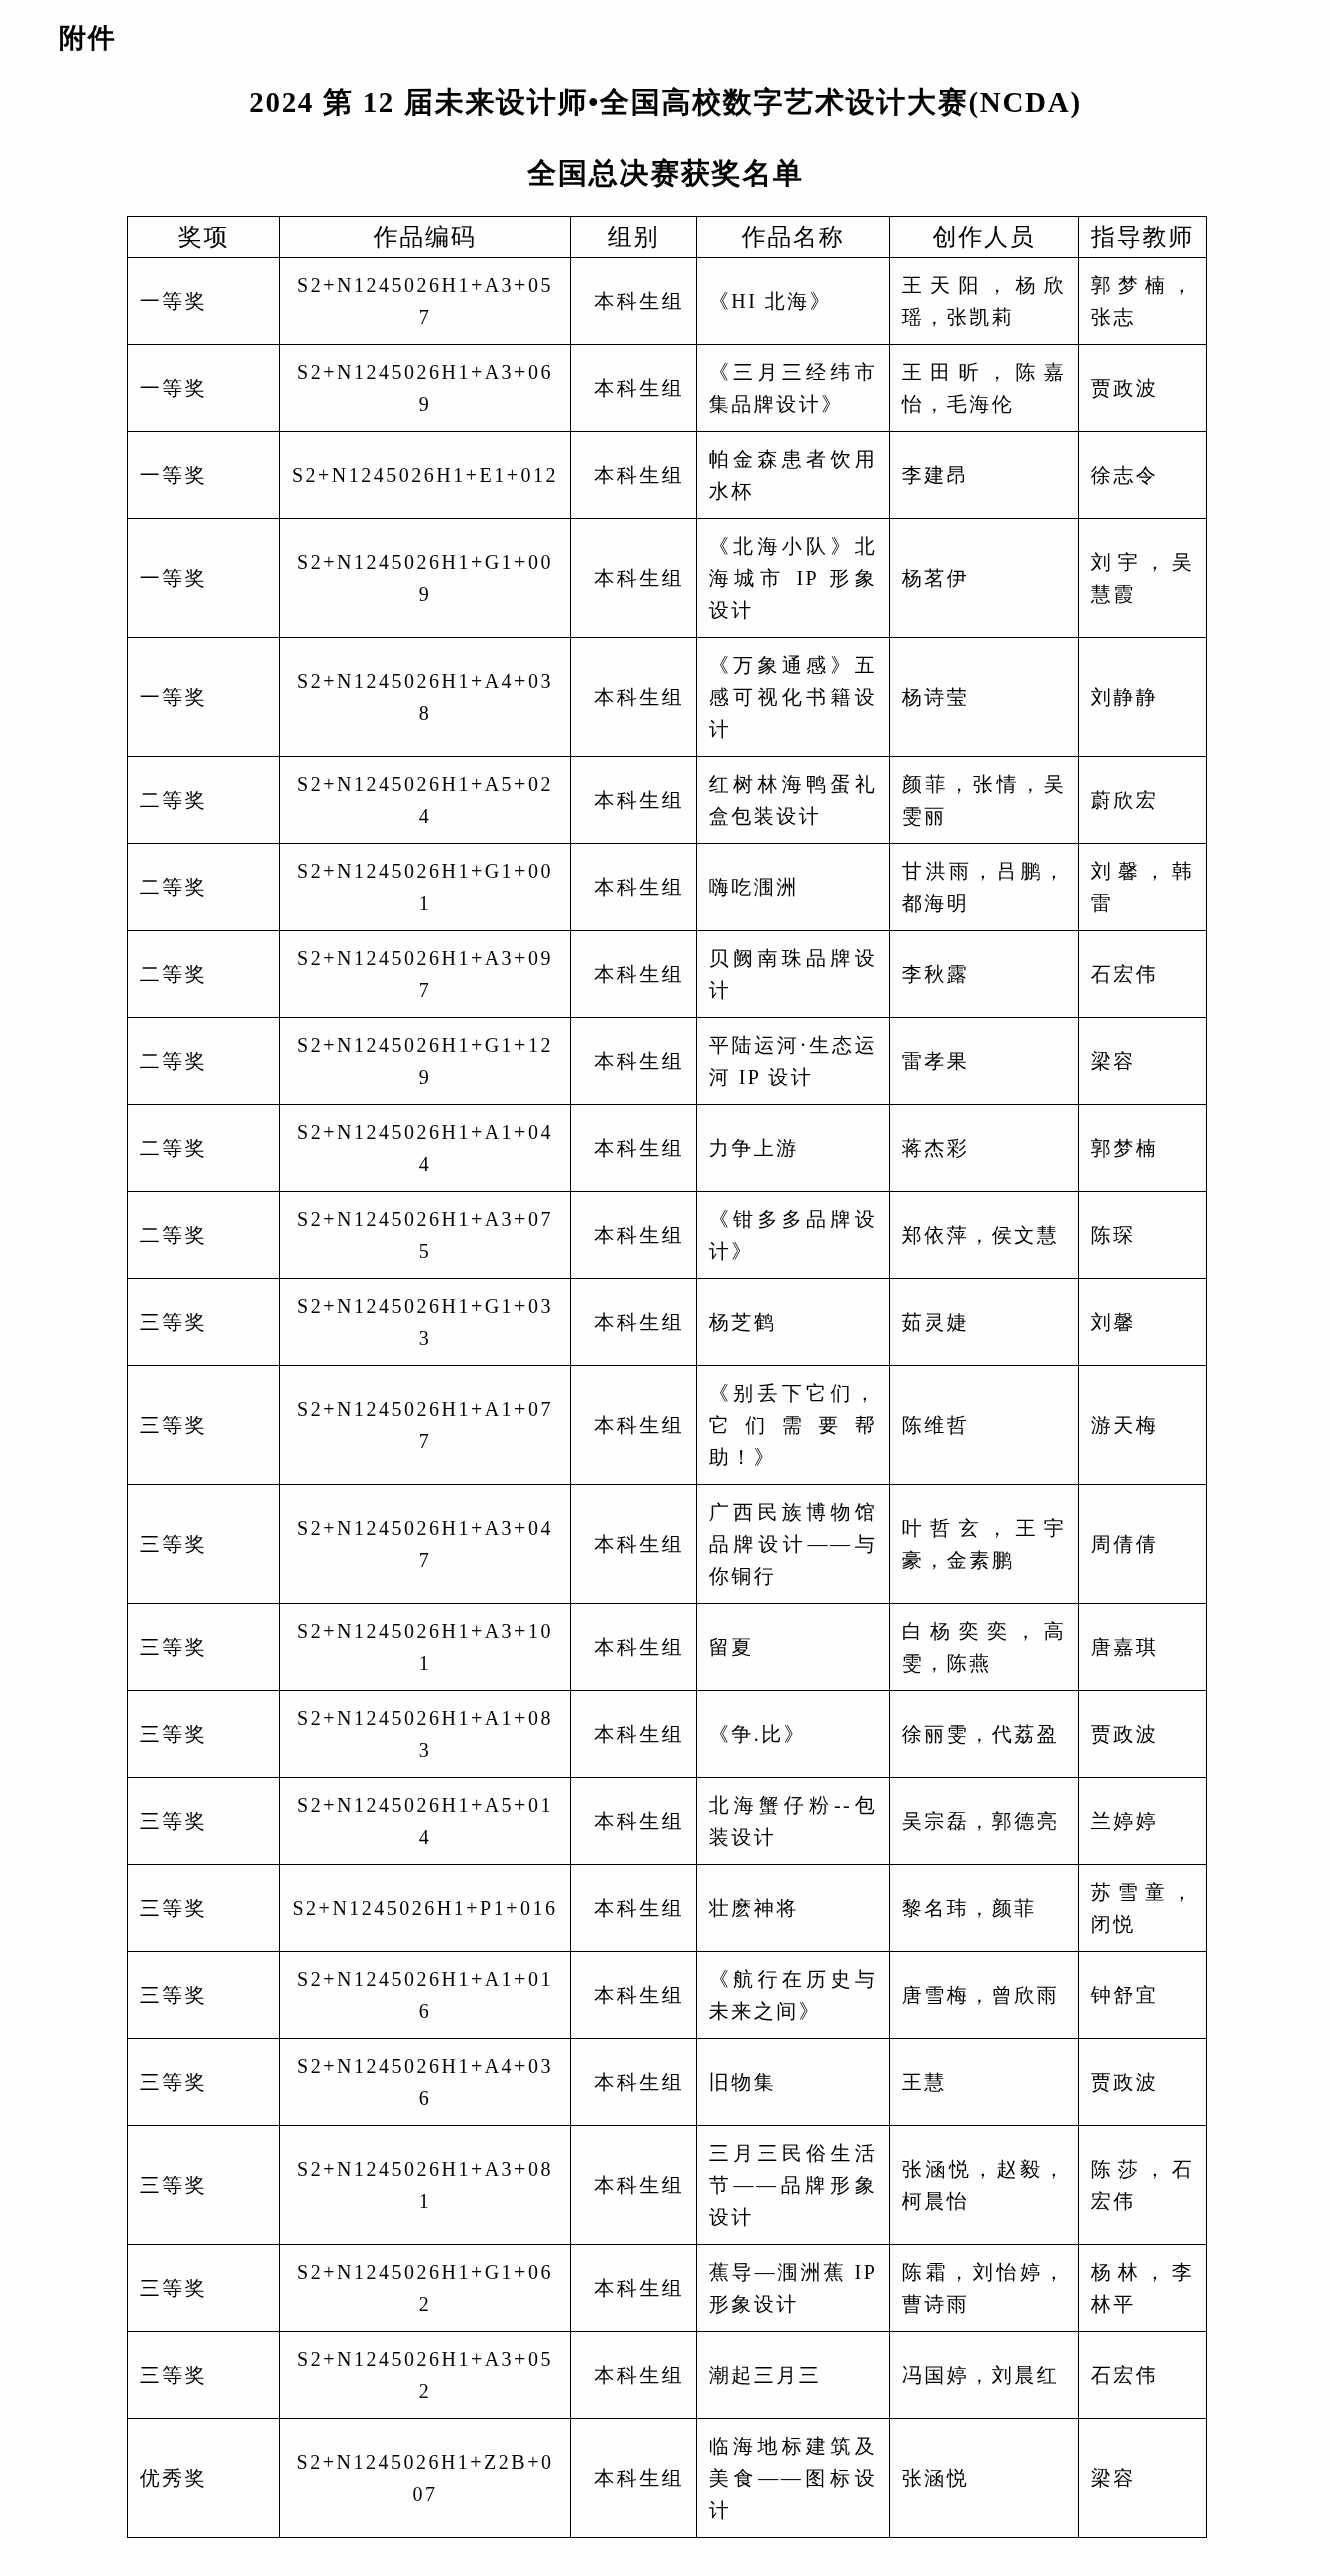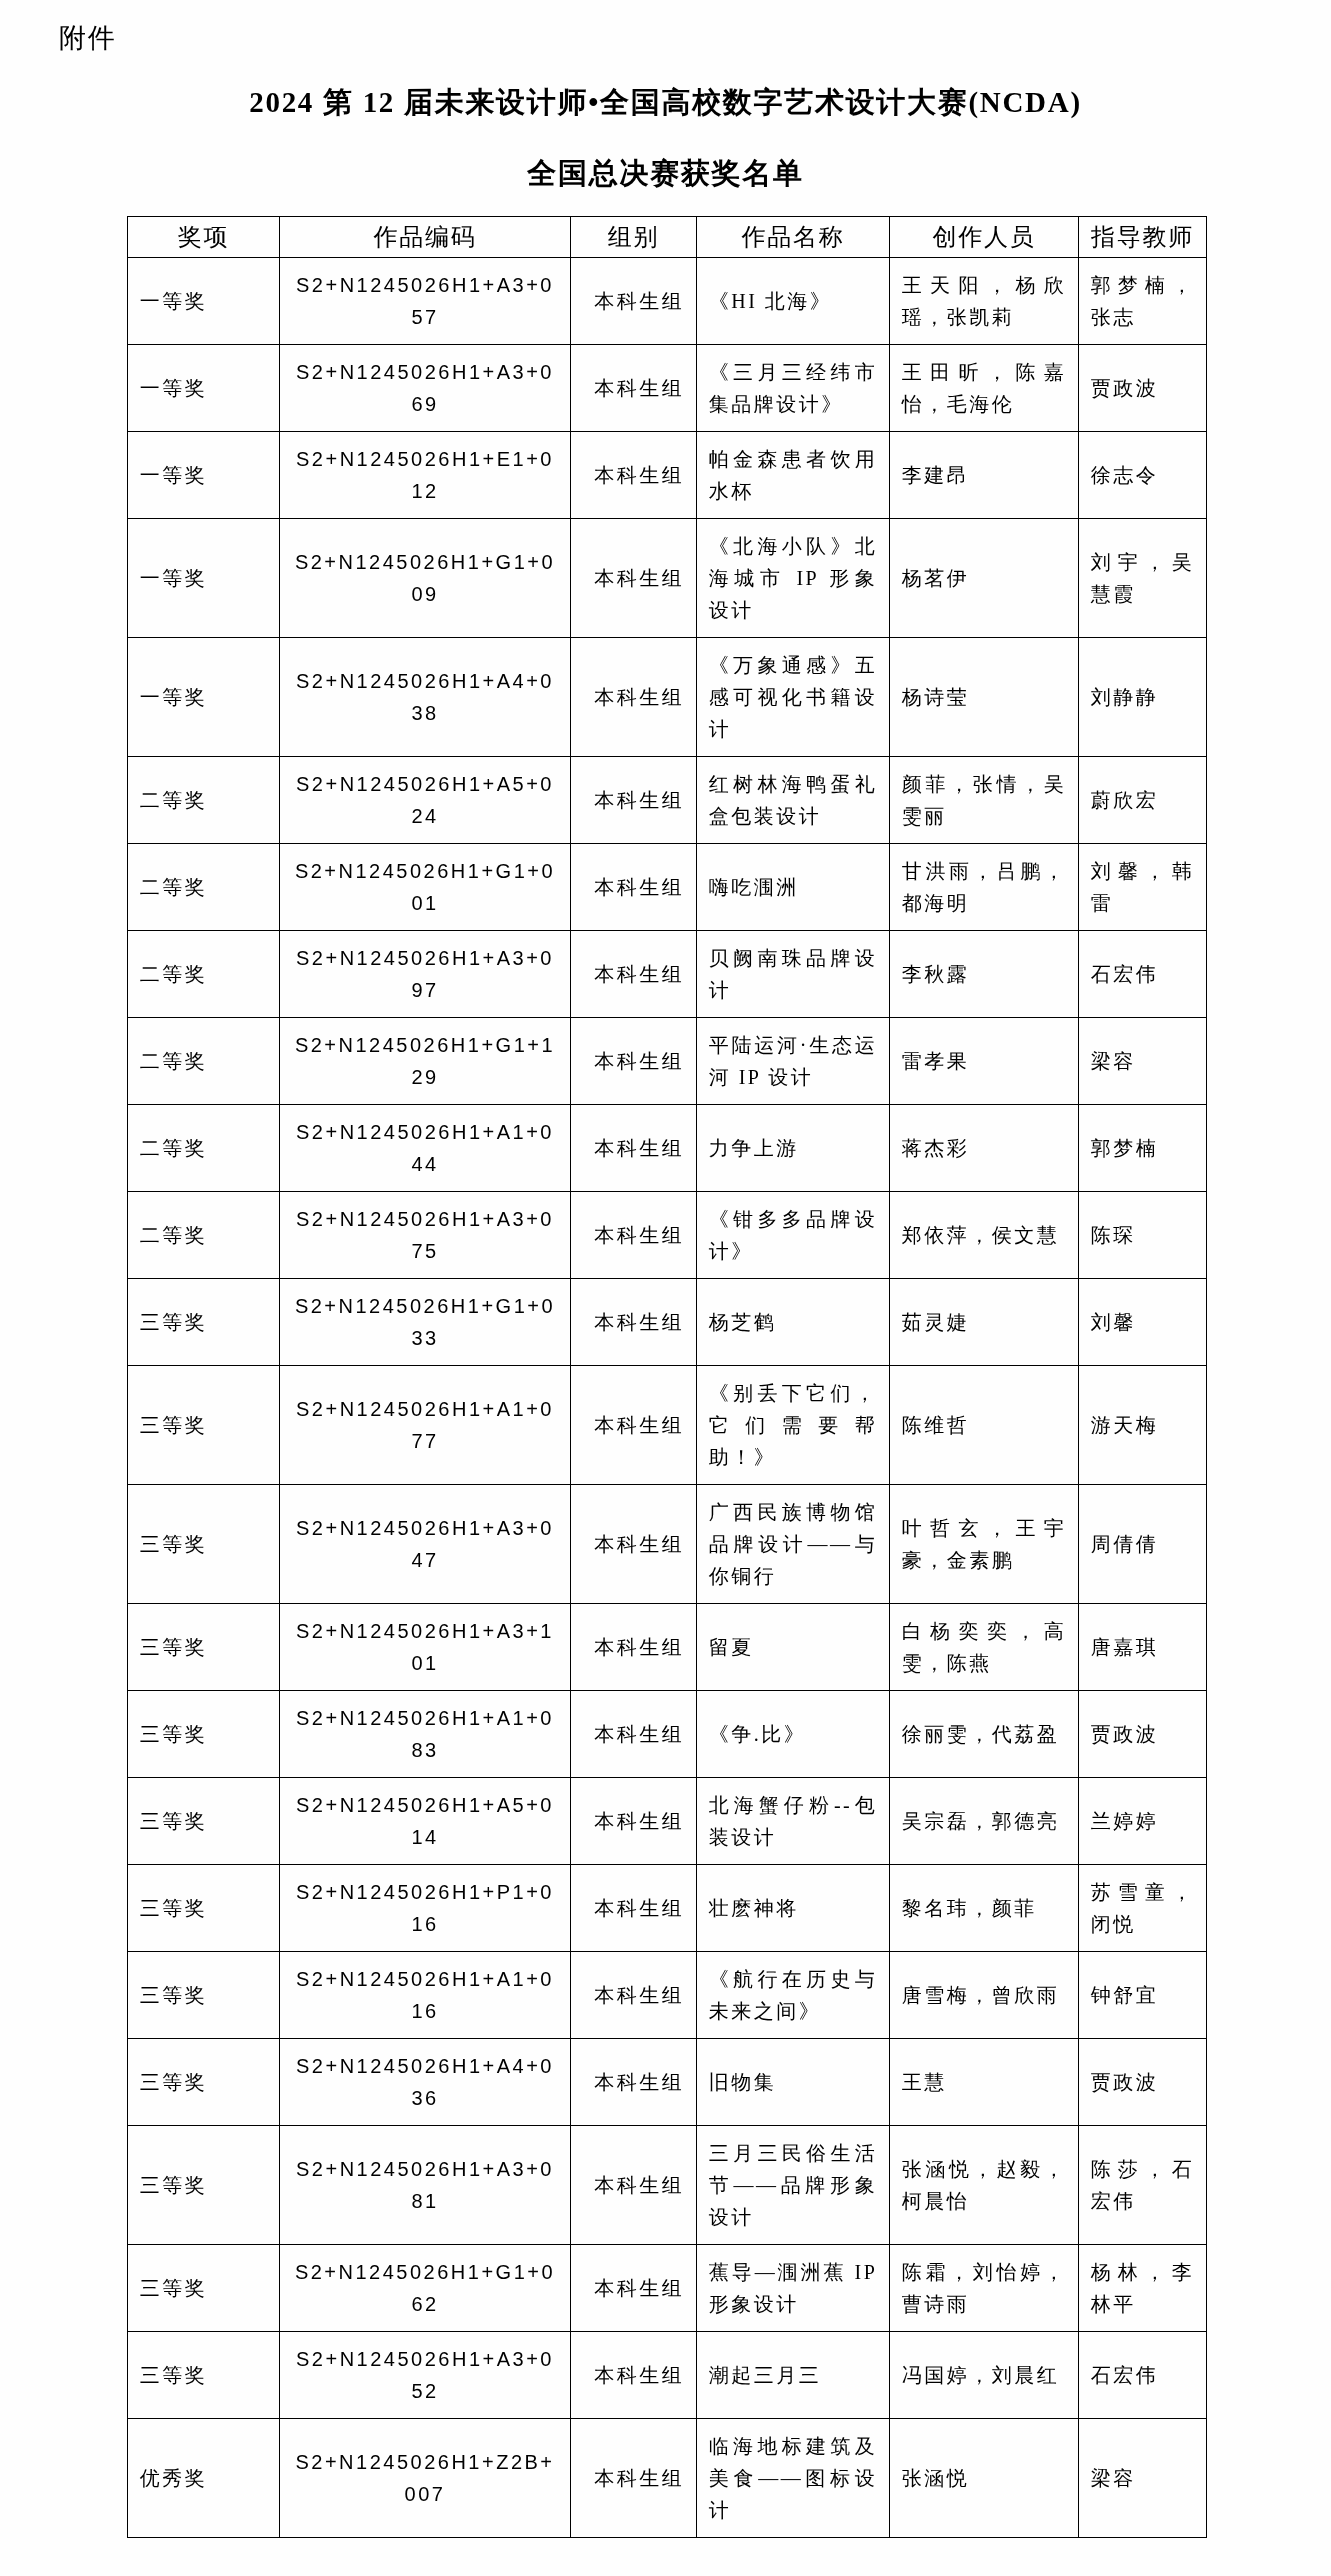--- a/index.html
+++ b/index.html
@@ -14,21 +14,21 @@
     margin: 0 auto;
     background: #fefefe;
     color: #000;
     font-family: "Liberation Serif", "DejaVu Serif", serif;
     overflow: hidden;
   }
   .attachment {
     padding-top: 20px;
     margin-left: 59px;
     font-size: 27px;
-    font-weight: 400;
+    font-weight: 700;
     letter-spacing: 1.7px;
   }
   .doc-title {
     text-align: center;
     font-weight: 700;
     font-size: 29px;
     letter-spacing: 1.7px;
   }
   .t1 { margin-top: 39px; }
   .t2 { margin-top: 27px; }
@@ -57,21 +57,21 @@
     font-size: 20px;
     line-height: 32px;
     letter-spacing: 2.5px;
     padding: 11px 11.7px;
     height: 34px; 
   }
   .c-award  { text-align: left; }
   .c-group  { text-align: right; }
   .c-code {
     text-align: center;
-    font-family: Liberation Sans, sans-serif;
+    font-family: Liberation Serif, serif;
     font-size: 20px;
     letter-spacing: 0;
   }
   .c-title, .c-creators, .c-advisors {
     text-align: justify;
     text-justify: inter-character;
     padding: 11px 13.4px;
   }
   tr.row-special td {
     height: 18.4px;

